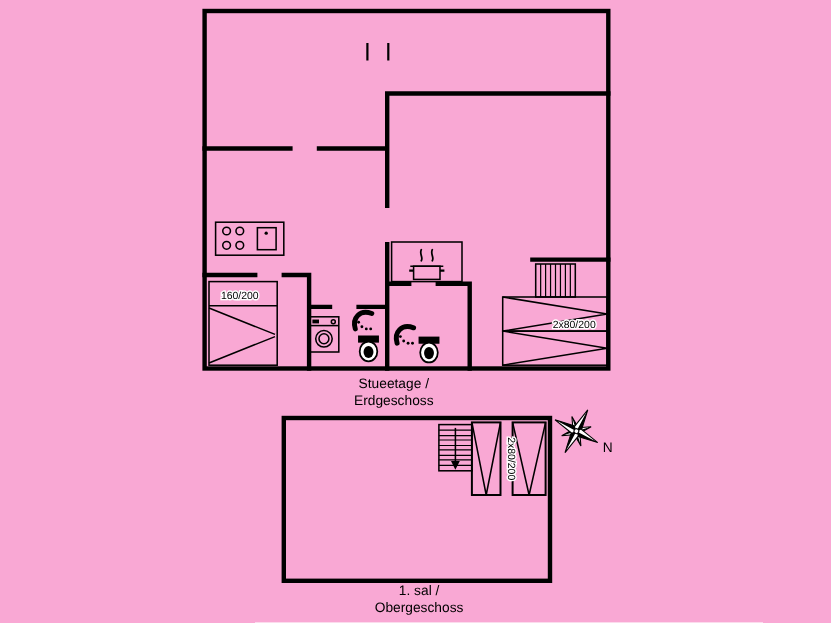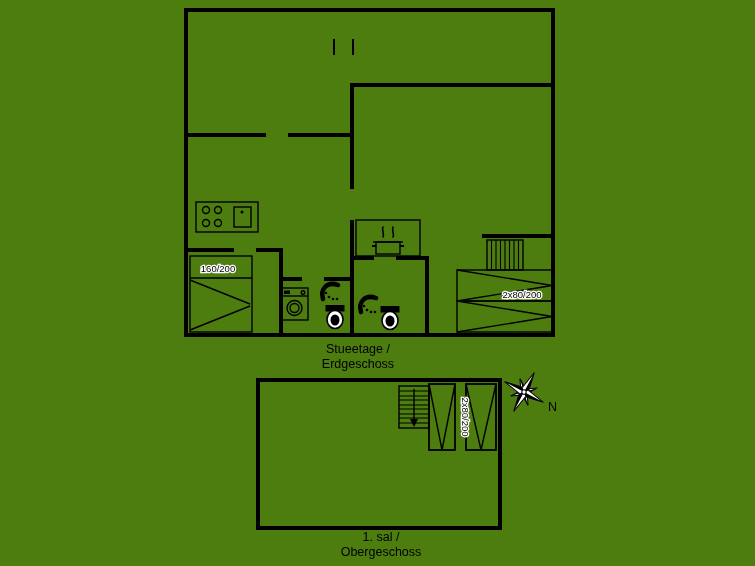--- a/index.html
+++ b/index.html
@@ -1,16 +1,16 @@
 <!DOCTYPE html>
 <html><head>
 <meta charset="utf-8">
 <style>
   html,body{margin:0;padding:0;background:#fff;}
-  .page{position:relative;width:755px;height:566px;background:#4d7c0f;overflow:hidden;
+  .page{position:relative;width:755px;height:566px;background:#f9a8d4;overflow:hidden;
         font-family:"Liberation Sans","DejaVu Sans",sans-serif;}
   svg{display:block;}
   .wall{fill:none;stroke:#000;stroke-width:4;stroke-linecap:square;}
   .wallrect{fill:none;stroke:#000;stroke-width:4;}
   .mark{fill:none;stroke:#000;stroke-width:2;}
   .thin{fill:none;stroke:#000;stroke-width:1.4;}
   .thin2{fill:none;stroke:#000;stroke-width:1.8;}
   .hatch{fill:none;stroke:#000;stroke-width:1.1;}
   .shower{fill:none;stroke:#000;stroke-width:4.5;stroke-linecap:round;}
   .steam{fill:none;stroke:#000;stroke-width:1.6;stroke-linecap:round;}

